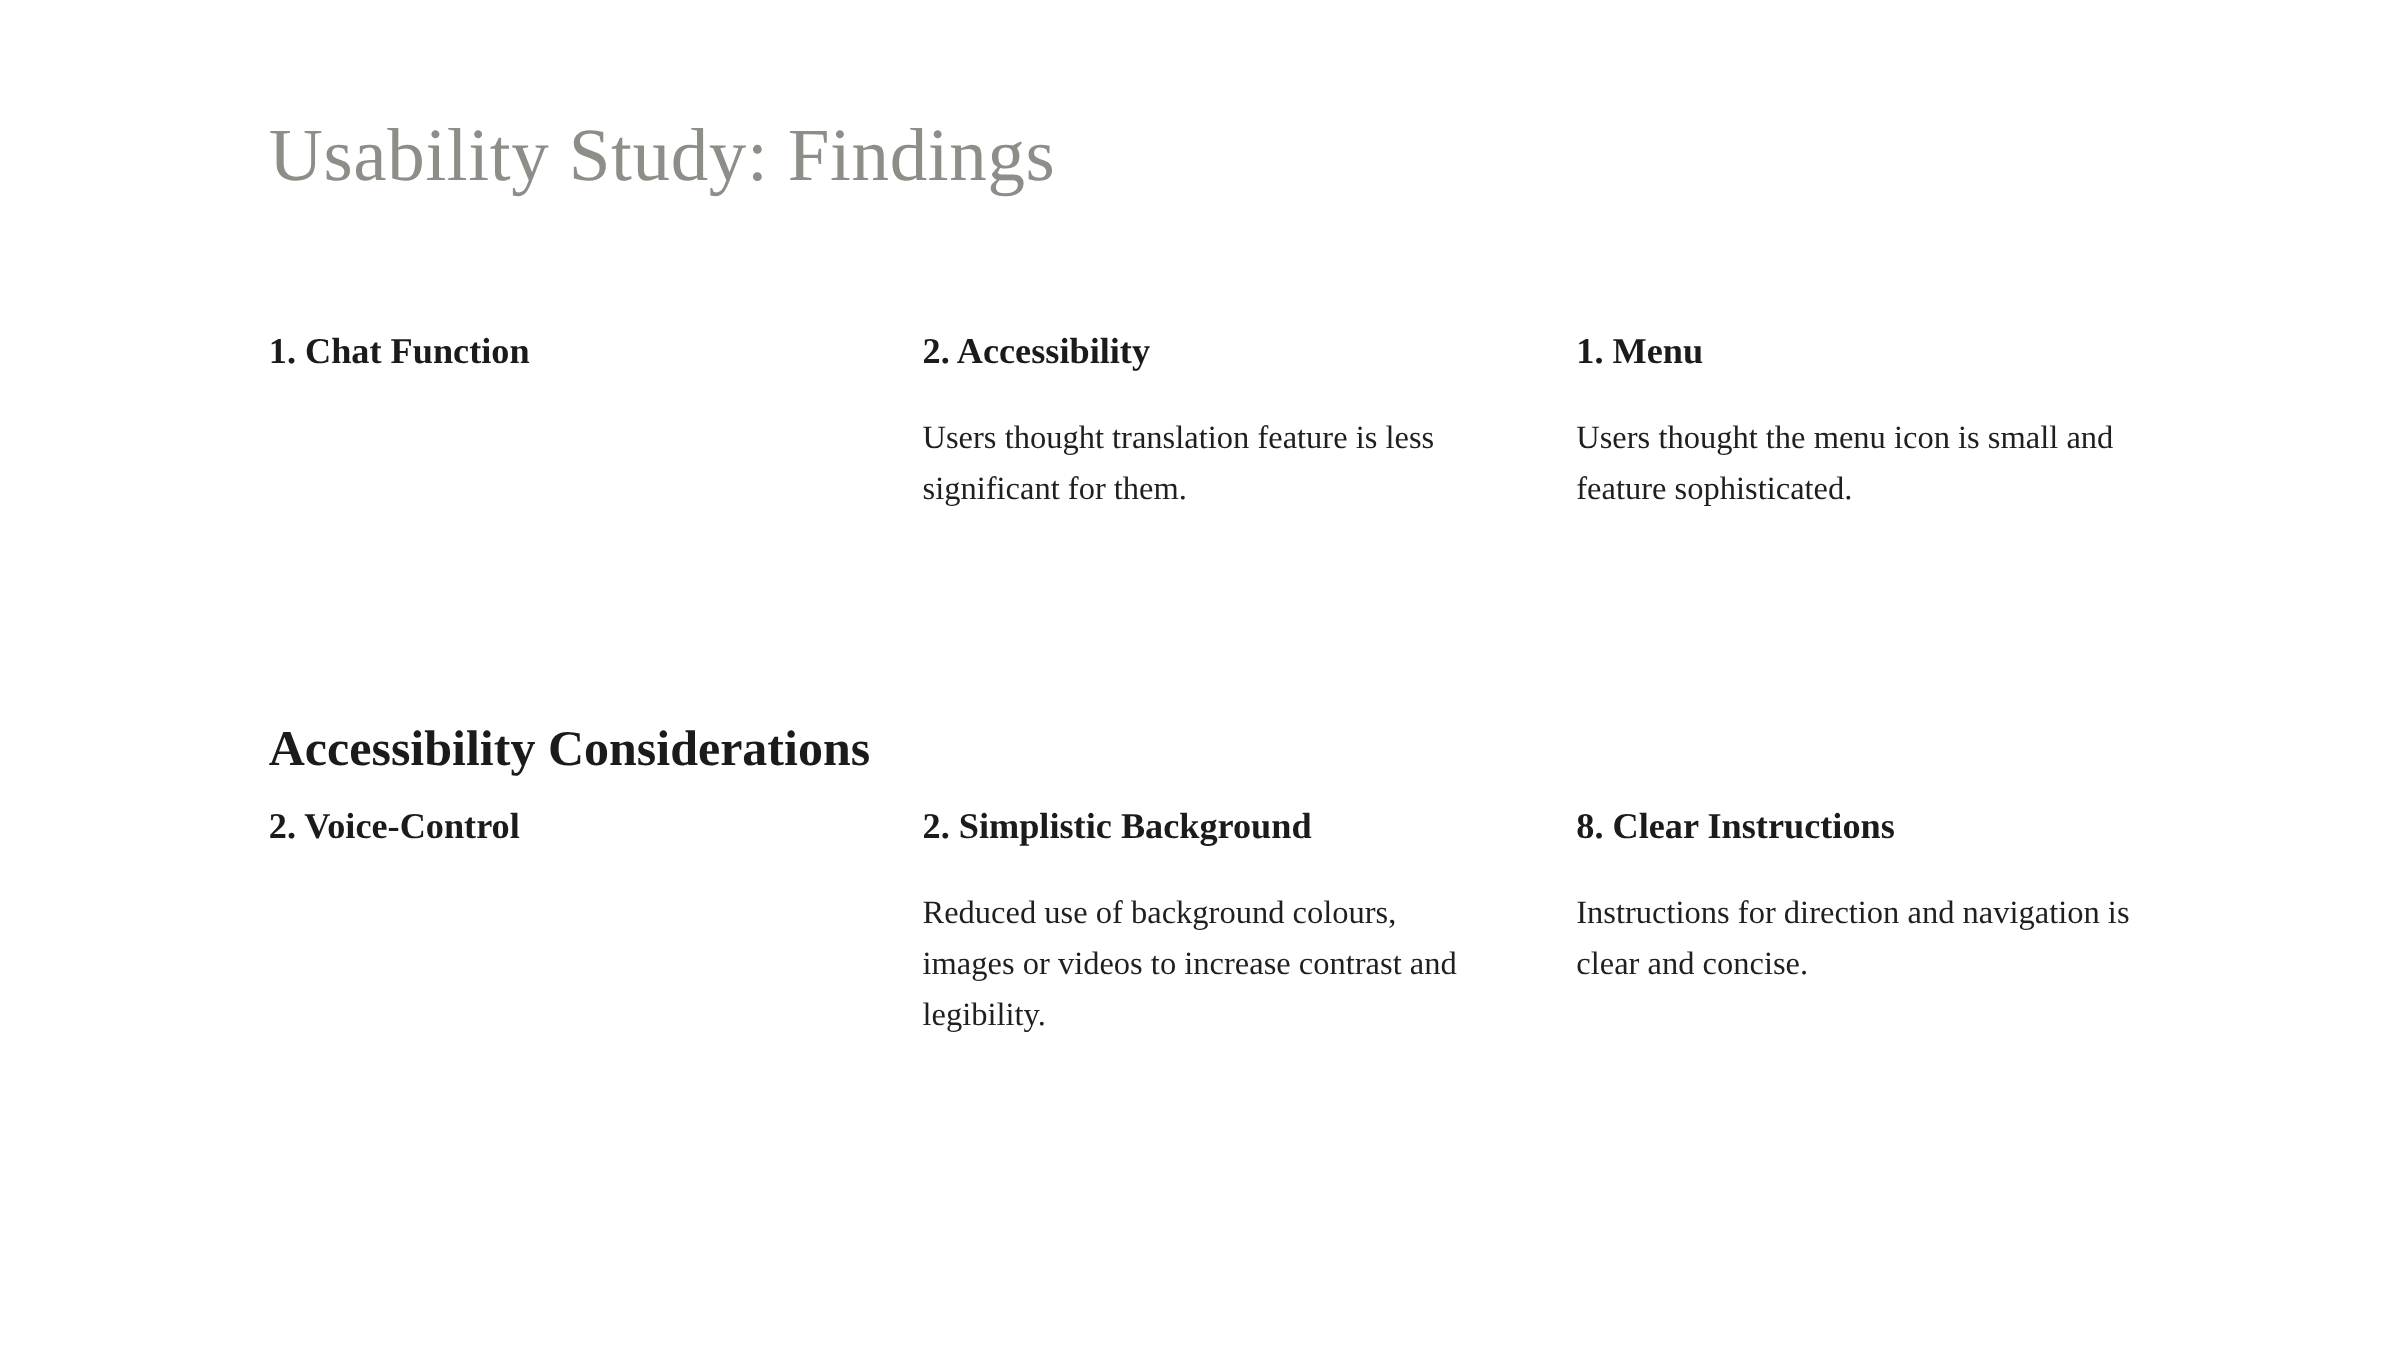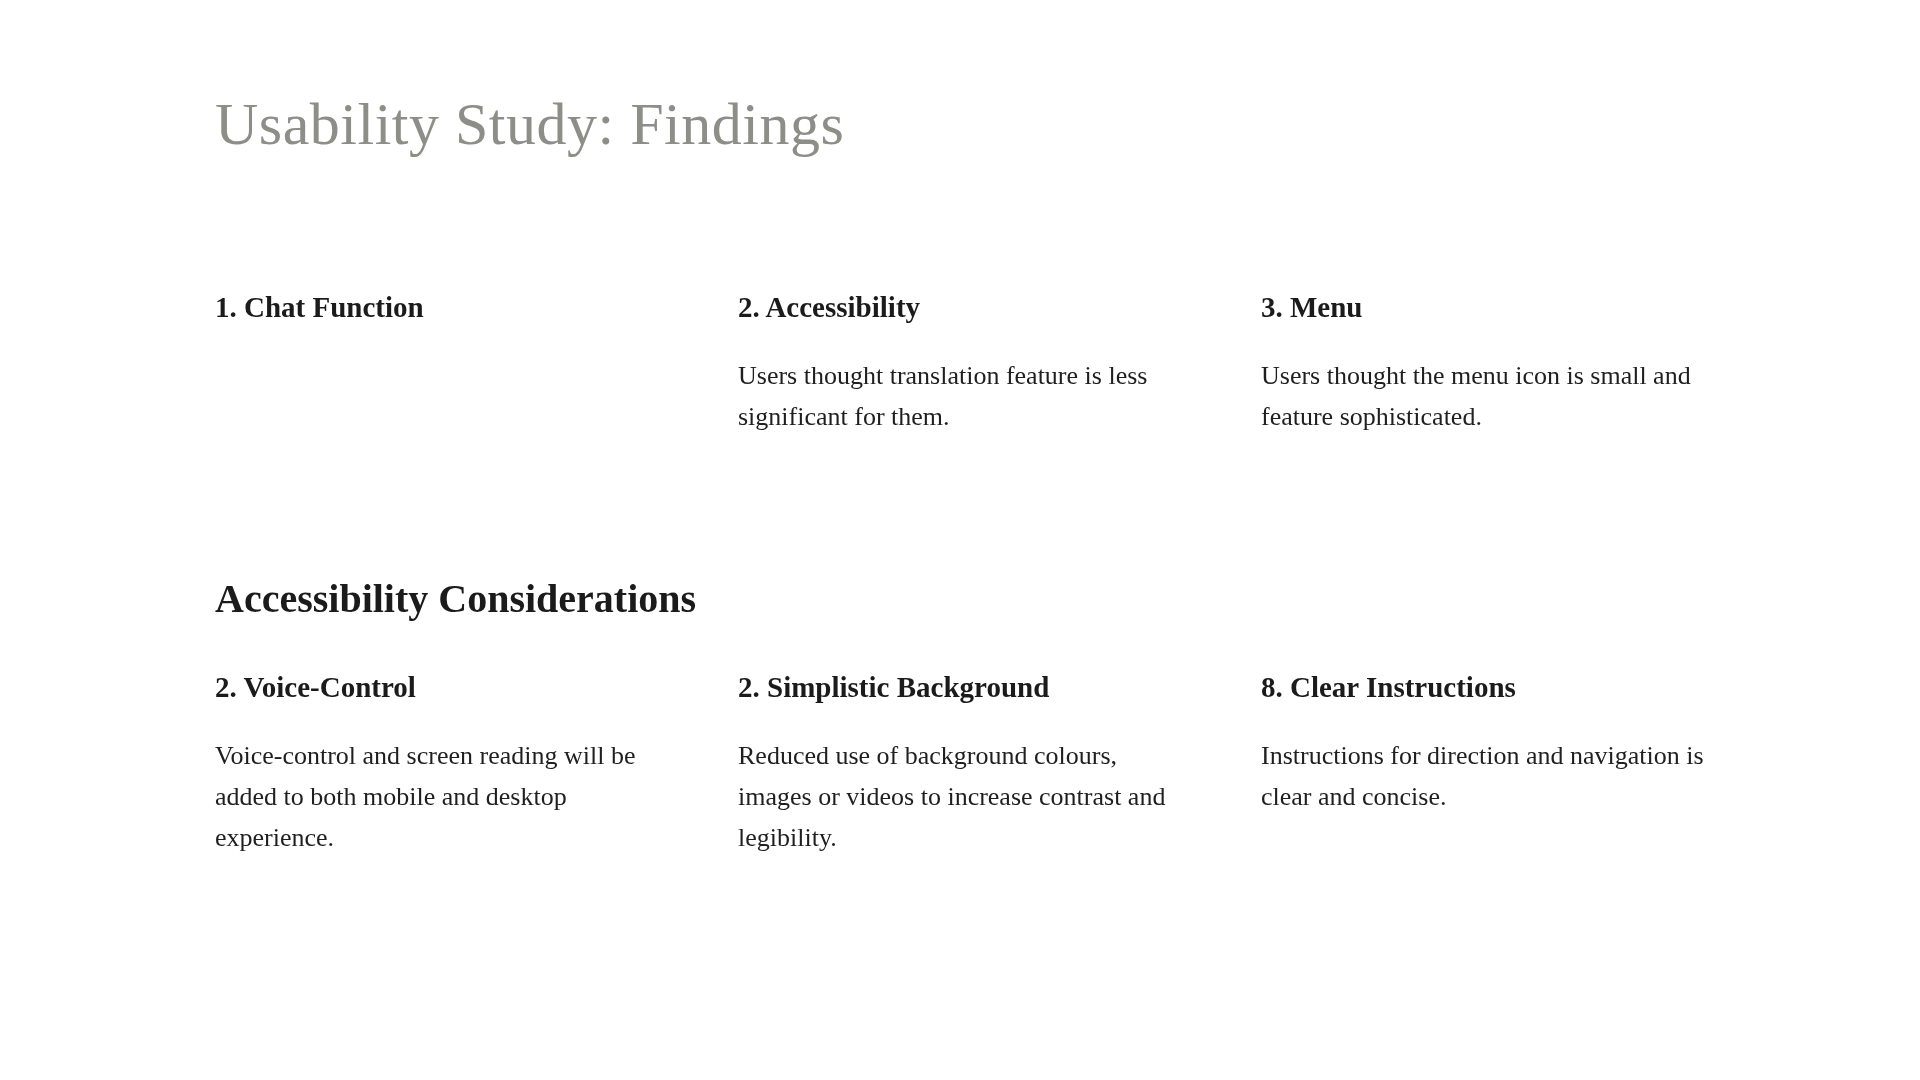--- a/index.html
+++ b/index.html
@@ -27,21 +27,20 @@
     font-weight: 400;
     line-height: 1.2;
     color: #8e8e89;
     letter-spacing: 0.5px;
   }
   .cards-row {
     position: absolute;
     left: 215px;
     display: grid;
     grid-template-columns: repeat(3, 523px);
-    margin-top: 26px;
   }
   .row-findings { top: 263px; }
   .row-considerations { top: 643px; }
   .card { min-width: 0; }
   .card-title {
     margin: 0;
     font-size: 29px;
     font-weight: 700;
     line-height: 36px;
     color: #1b1b1b;
@@ -75,34 +74,31 @@
   <div class="cards-row row-findings">
     <div class="card">
       <h3 class="card-title">1. Chat Function</h3>
     </div>
     <div class="card">
       <h3 class="card-title">2. Accessibility</h3>
       <p class="card-body">Users thought translation feature is less
 significant for them.</p>
     </div>
     <div class="card">
-      <h3 class="card-title">3. Menu</h3>
+      <h3 class="card-title">1. Menu</h3>
       <p class="card-body">Users thought the menu icon is small and
 feature sophisticated.</p>
     </div>
   </div>
 
   <h2 class="section-heading">Accessibility Considerations</h2>
 
   <div class="cards-row row-considerations">
     <div class="card">
       <h3 class="card-title">2. Voice-Control</h3>
-      <p class="card-body">Voice-control and screen reading will be
-added to both mobile and desktop
-experience.</p>
     </div>
     <div class="card">
       <h3 class="card-title">2. Simplistic Background</h3>
       <p class="card-body">Reduced use of background colours,
 images or videos to increase contrast and
 legibility.</p>
     </div>
     <div class="card">
       <h3 class="card-title">8. Clear Instructions</h3>
       <p class="card-body">Instructions for direction and navigation is

